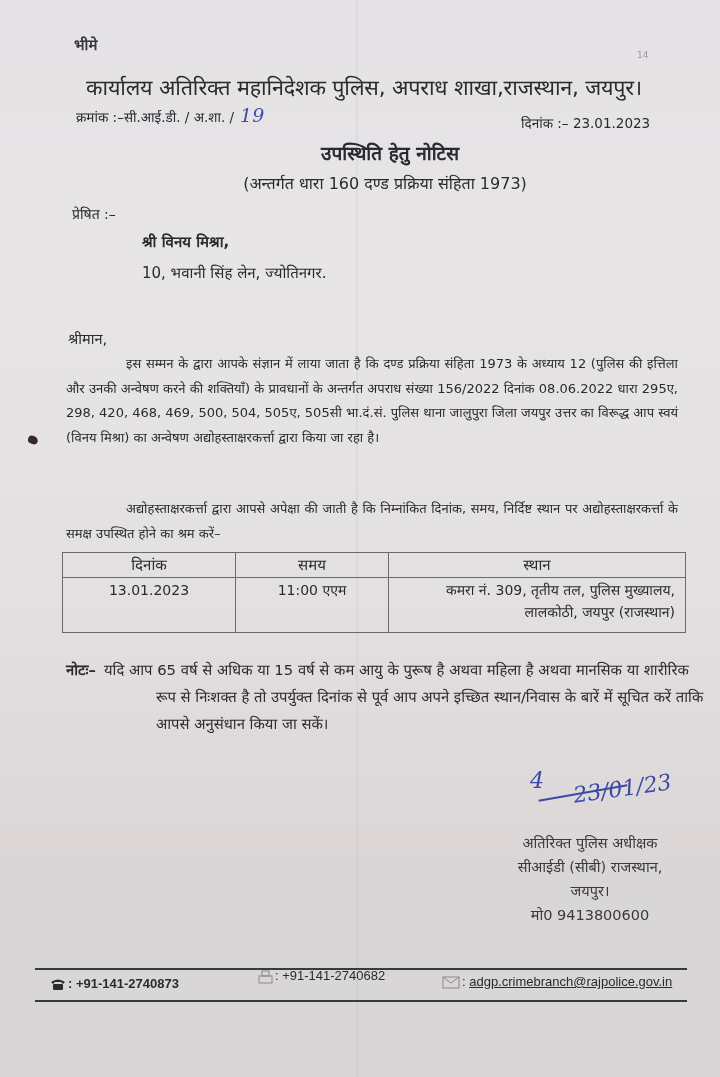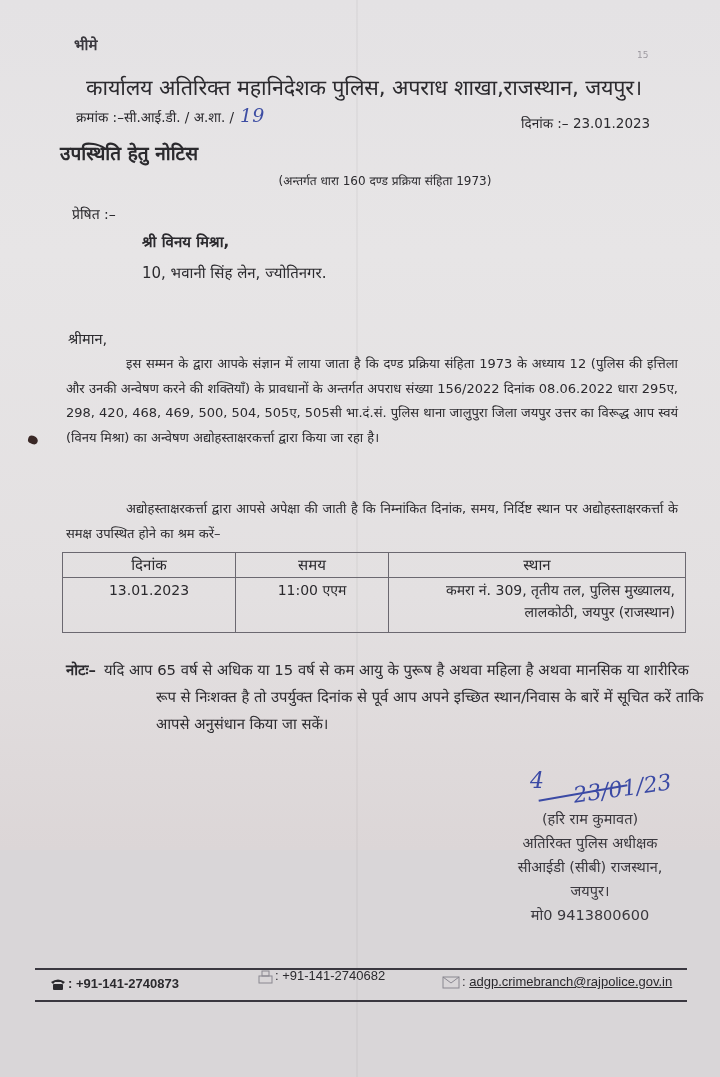--- a/index.html
+++ b/index.html
@@ -17,22 +17,22 @@
     .abs { position: absolute; }
     .mark-top { left: 74px; top: 34px; font-size: 15px; font-weight: bold; color: #3a383e; }
     .mark-right { left: 637px; top: 50px; font-size: 9px; color: #9d99a0; }
     .ink-blot { left: 28px; top: 436px; width: 10px; height: 8px; background: #3a2826; border-radius: 40% 60% 50% 50%; transform: rotate(20deg); }
 
     .office { left: 86px; top: 72px; font-size: 21.5px; white-space: nowrap; letter-spacing: -0.2px; }
     .kramank { left: 76px; top: 104px; font-size: 13.5px; white-space: nowrap; }
     .kramank .num { font-family: "DejaVu Serif", serif; font-style: italic; color: #3d4da3; font-size: 19px; margin-left: 6px; }
     .dinank { left: 521px; top: 114px; font-size: 13.5px; white-space: nowrap; }
 
-    .title { left: 0; width: 720px; top: 140px; text-align: left; font-size: 19px; font-weight: bold; padding-left: 60px; box-sizing: border-box; }
-    .subtitle { left: 0; width: 720px; top: 172px; text-align: center; font-size: 12px; padding-left: 50px; box-sizing: border-box; }
+    .title { left: 0; width: 720px; top: 140px; text-align: center; font-size: 19px; font-weight: bold; padding-left: 60px; box-sizing: border-box; }
+    .subtitle { left: 0; width: 720px; top: 172px; text-align: center; font-size: 16px; padding-left: 50px; box-sizing: border-box; }
     .preshit { left: 72px; top: 204px; font-size: 14px; }
     .addr { left: 142px; font-size: 15px; white-space: nowrap; }
     .a1 { top: 231px; font-weight: bold; }
     .a2 { top: 262px; }
     .a3 { top: 293px; }
 
     .shriman { left: 68px; top: 328px; font-size: 14.5px; }
     .para { left: 66px; width: 612px; font-size: 13px; line-height: 24.5px; text-align: justify; }
     .p1 { top: 352px; }
     .p2 { top: 497px; }
@@ -64,21 +64,21 @@
     .footer .mail-text { text-decoration: underline; }
     .ico { display: inline-block; vertical-align: middle; margin-right: 2px; }
   </style>
 </head>
 <body>
 
 <div class="page">
   <div class="fold"></div>
 
   <div class="abs mark-top">भीमे</div>
-  <div class="abs mark-right">15</div>
+  <div class="abs mark-right">14</div>
   <div class="abs ink-blot"></div>
 
   <div class="abs office">कार्यालय अतिरिक्त महानिदेशक पुलिस, अपराध शाखा,राजस्थान, जयपुर।</div>
 
   <div class="abs kramank">
     <span>क्रमांक :–सी.आई.डी. / अ.शा. /</span><span class="num">19</span>
   </div>
   <div class="abs dinank">दिनांक :– 23.01.2023</div>
 
   <div class="abs title">उपस्थिति हेतु नोटिस</div>
@@ -120,21 +120,20 @@
 
   <div class="abs note">
     <span class="lbl">नोटः–</span>
     <span class="body">यदि आप 65 वर्ष से अधिक या 15 वर्ष से कम आयु के पुरूष है अथवा महिला है अथवा मानसिक या शारीरिक रूप से निःशक्त है तो उपर्युक्त दिनांक से पूर्व आप अपने इच्छित स्थान/निवास के बारें में सूचित करें ताकि आपसे अनुसंधान किया जा सकें।</span>
   </div>
 
   <div class="abs sig-scrawl">4</div>
   <div class="abs sig-line"></div>
   <div class="abs sig-date">23/01/23</div>
 
-  <div class="abs sig-block" style="top:808px">(हरि राम कुमावत)</div>
   <div class="abs sig-block" style="top:832px">अतिरिक्त पुलिस अधीक्षक</div>
   <div class="abs sig-block" style="top:856px">सीआईडी (सीबी) राजस्थान,</div>
   <div class="abs sig-block" style="top:880px">जयपुर।</div>
   <div class="abs sig-block" style="top:904px">मो0 9413800600</div>
 
   <div class="abs footer-line fl1"></div>
   <div class="abs footer">
     <span class="item f-phone">
       <svg class="ico" width="16" height="13" viewBox="0 0 16 13">
         <path d="M1 4 Q8 -1 15 4 L13 6 L11 4 L5 4 L3 6 Z" fill="#2b2a2e"></path>

